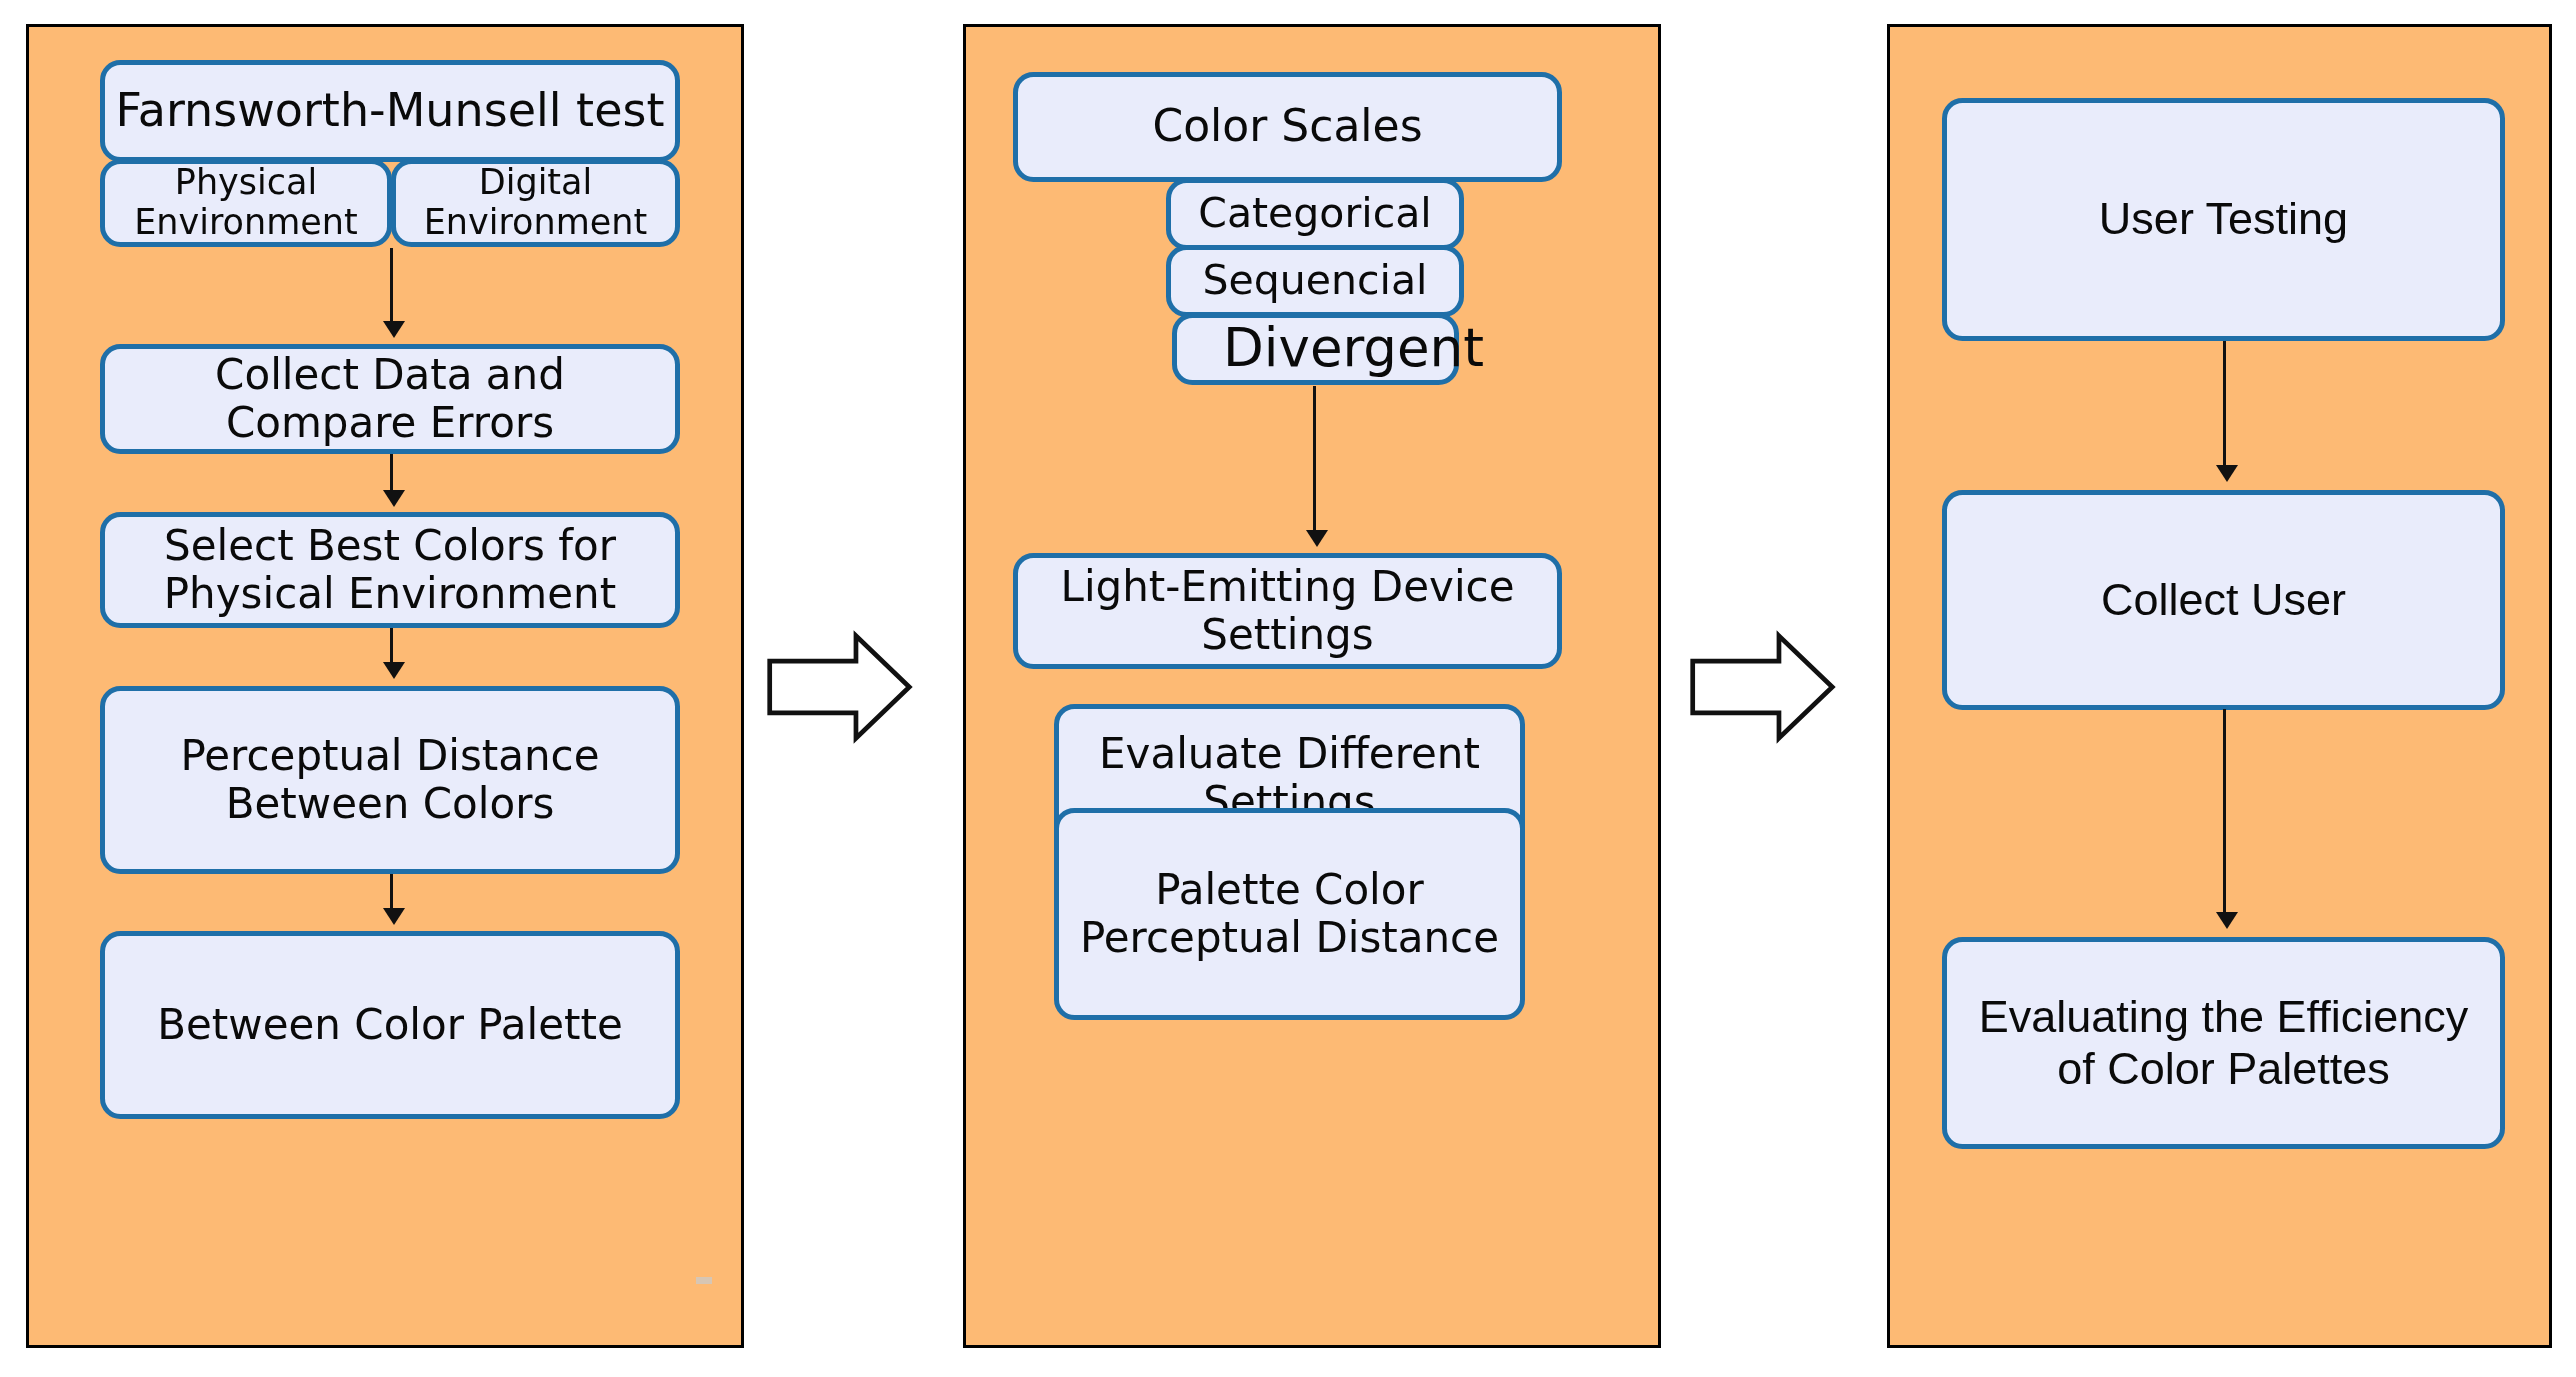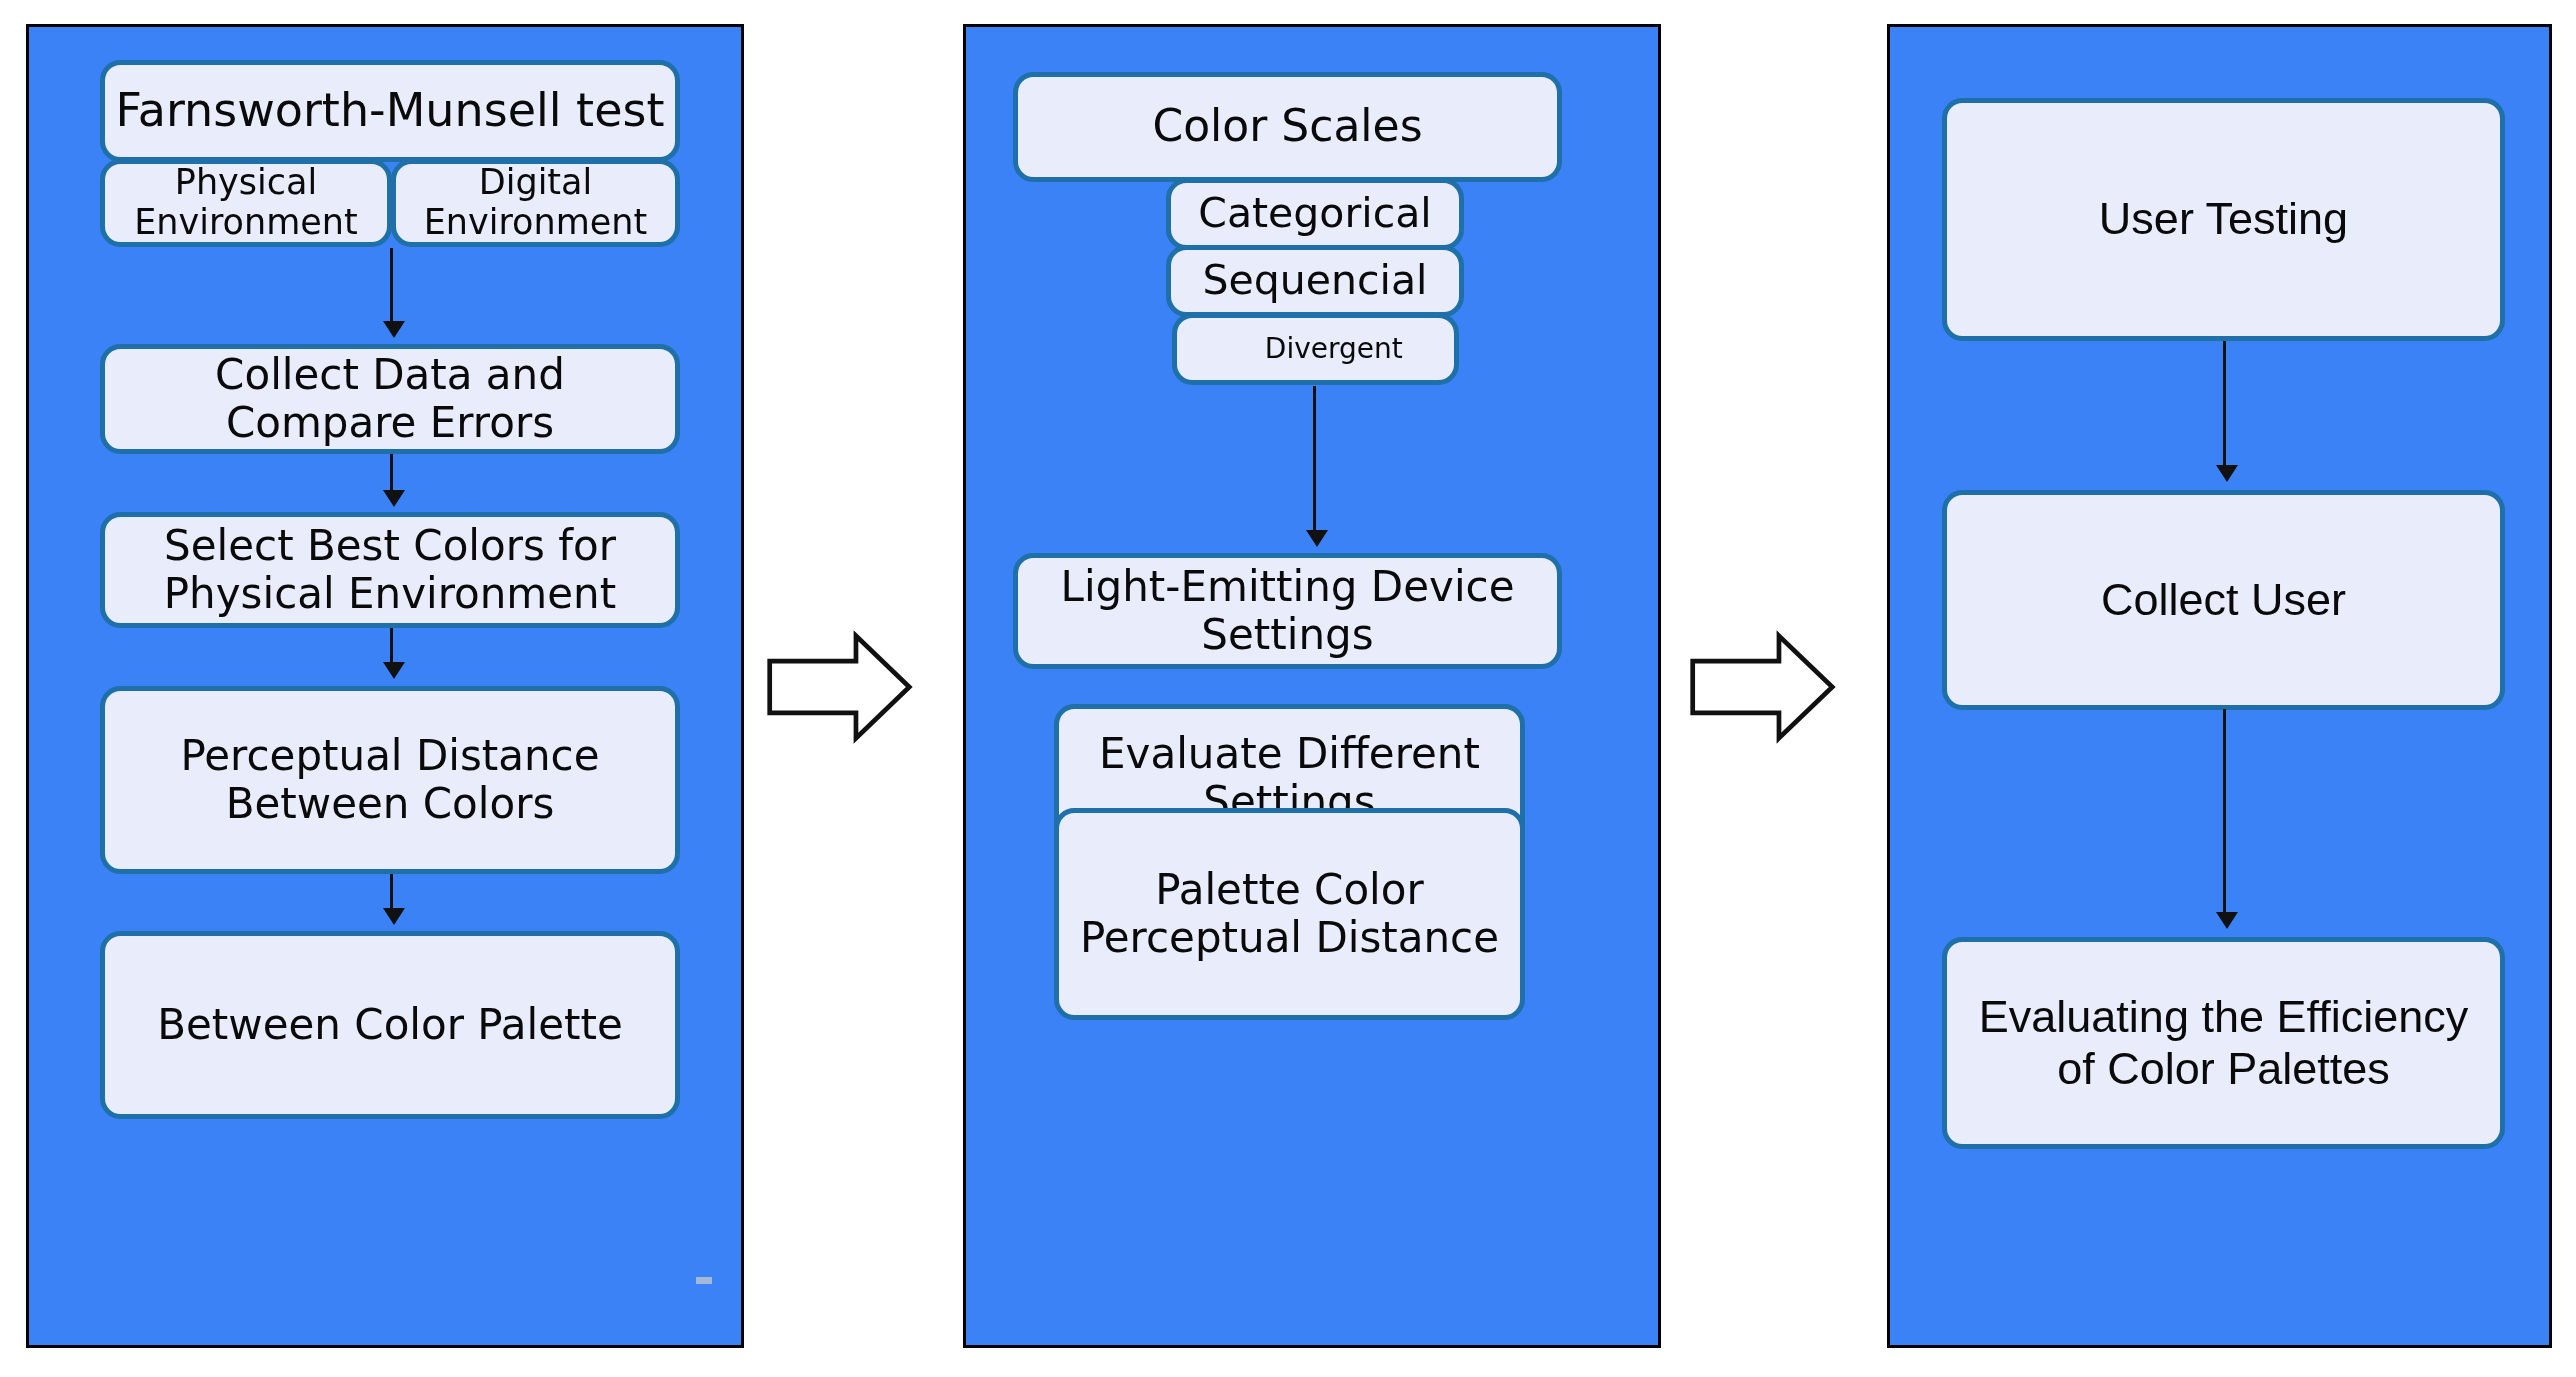--- a/index.html
+++ b/index.html
@@ -18,21 +18,21 @@
   .stage {
     position: absolute;
     left: 0; top: 0;
     width: 2576px;
     height: 1377px;
   }
 
   
   .panel {
     position: absolute;
-    background: #3b82f6;
+    background: #fdba74;
     border: 3.9px solid #000000;
     box-sizing: border-box;
   }
   #panel-1 { left: 26px;   top: 23.5px; width: 718px;  height: 1324px; }
   #panel-2 { left: 963px; top: 23.5px; width: 698px;  height: 1324px; }
   #panel-3 { left: 1887px; top: 23.5px; width: 665px;  height: 1324px; }
 
   
   .node {
     position: absolute;
@@ -147,21 +147,21 @@
     </div>
 
     <div class="node" style="left:200px; top:151px; width:298px; height:72px; font-size:41px;">
       <span>Categorical</span>
     </div>
 
     <div class="node" style="left:200px; top:218px; width:298px; height:72px; font-size:41px;">
       <span>Sequencial</span>
     </div>
 
-    <div class="node" style="left:206px; top:286px; width:287px; height:72px; font-size:28px;padding-left:46px;">
+    <div class="node" style="left:206px; top:286px; width:287px; height:72px; font-size:53px;padding-left:46px;">
       <span>Divergent</span>
     </div>
 
     <div class="conn" style="left:347px; top:359px; height:149px;"></div>
 
     <div class="node" style="left:47px; top:526px; width:549px; height:116px; font-size:42px;">
       <span>Light-Emitting Device Settings</span>
     </div>
 
     <div class="node" style="left:88px; top:637px; width:471px; height:149px; font-size:42px;margin-top:40px;">

